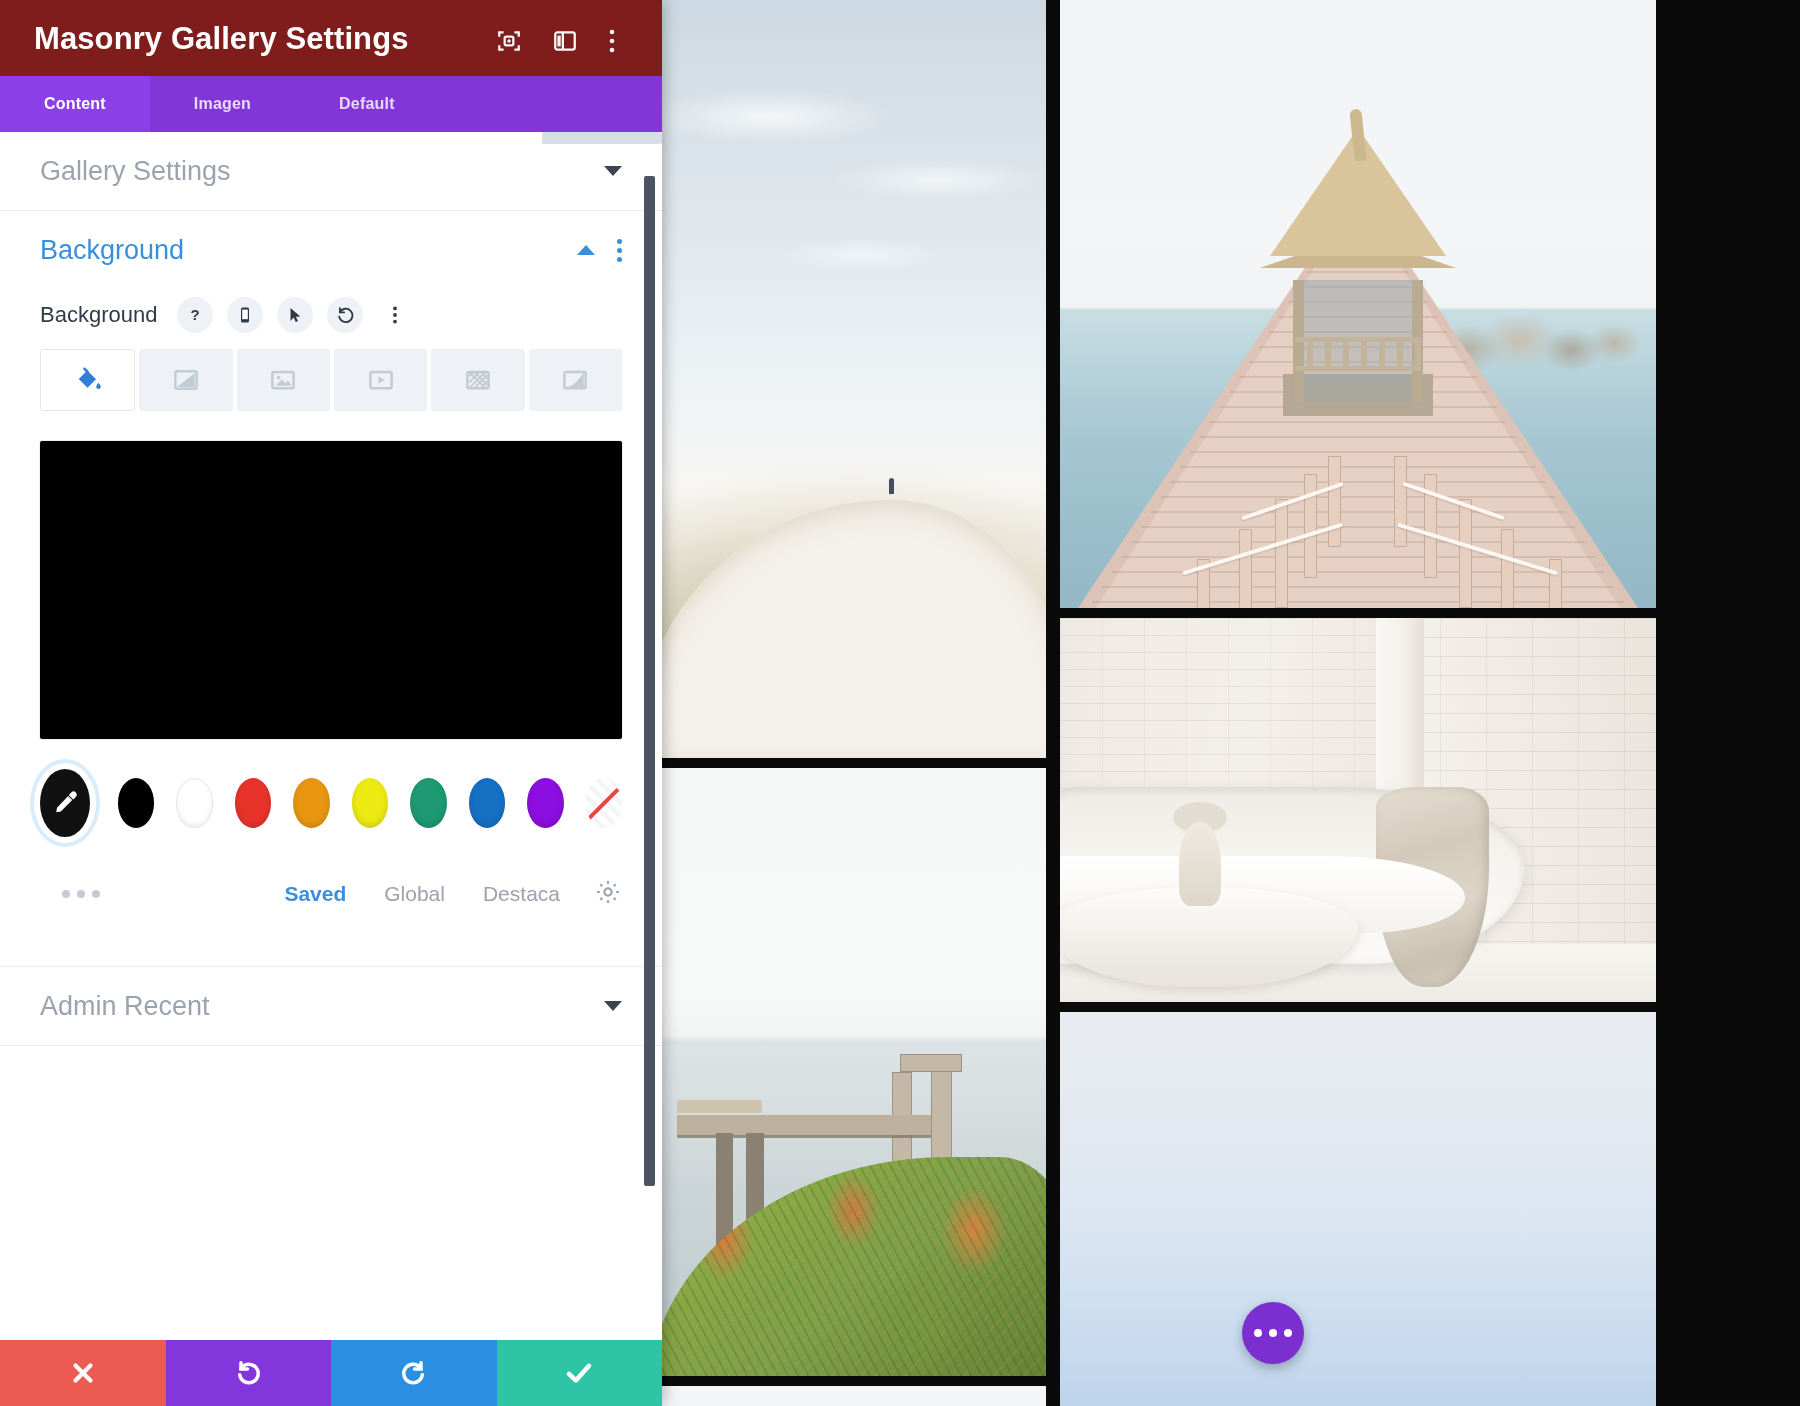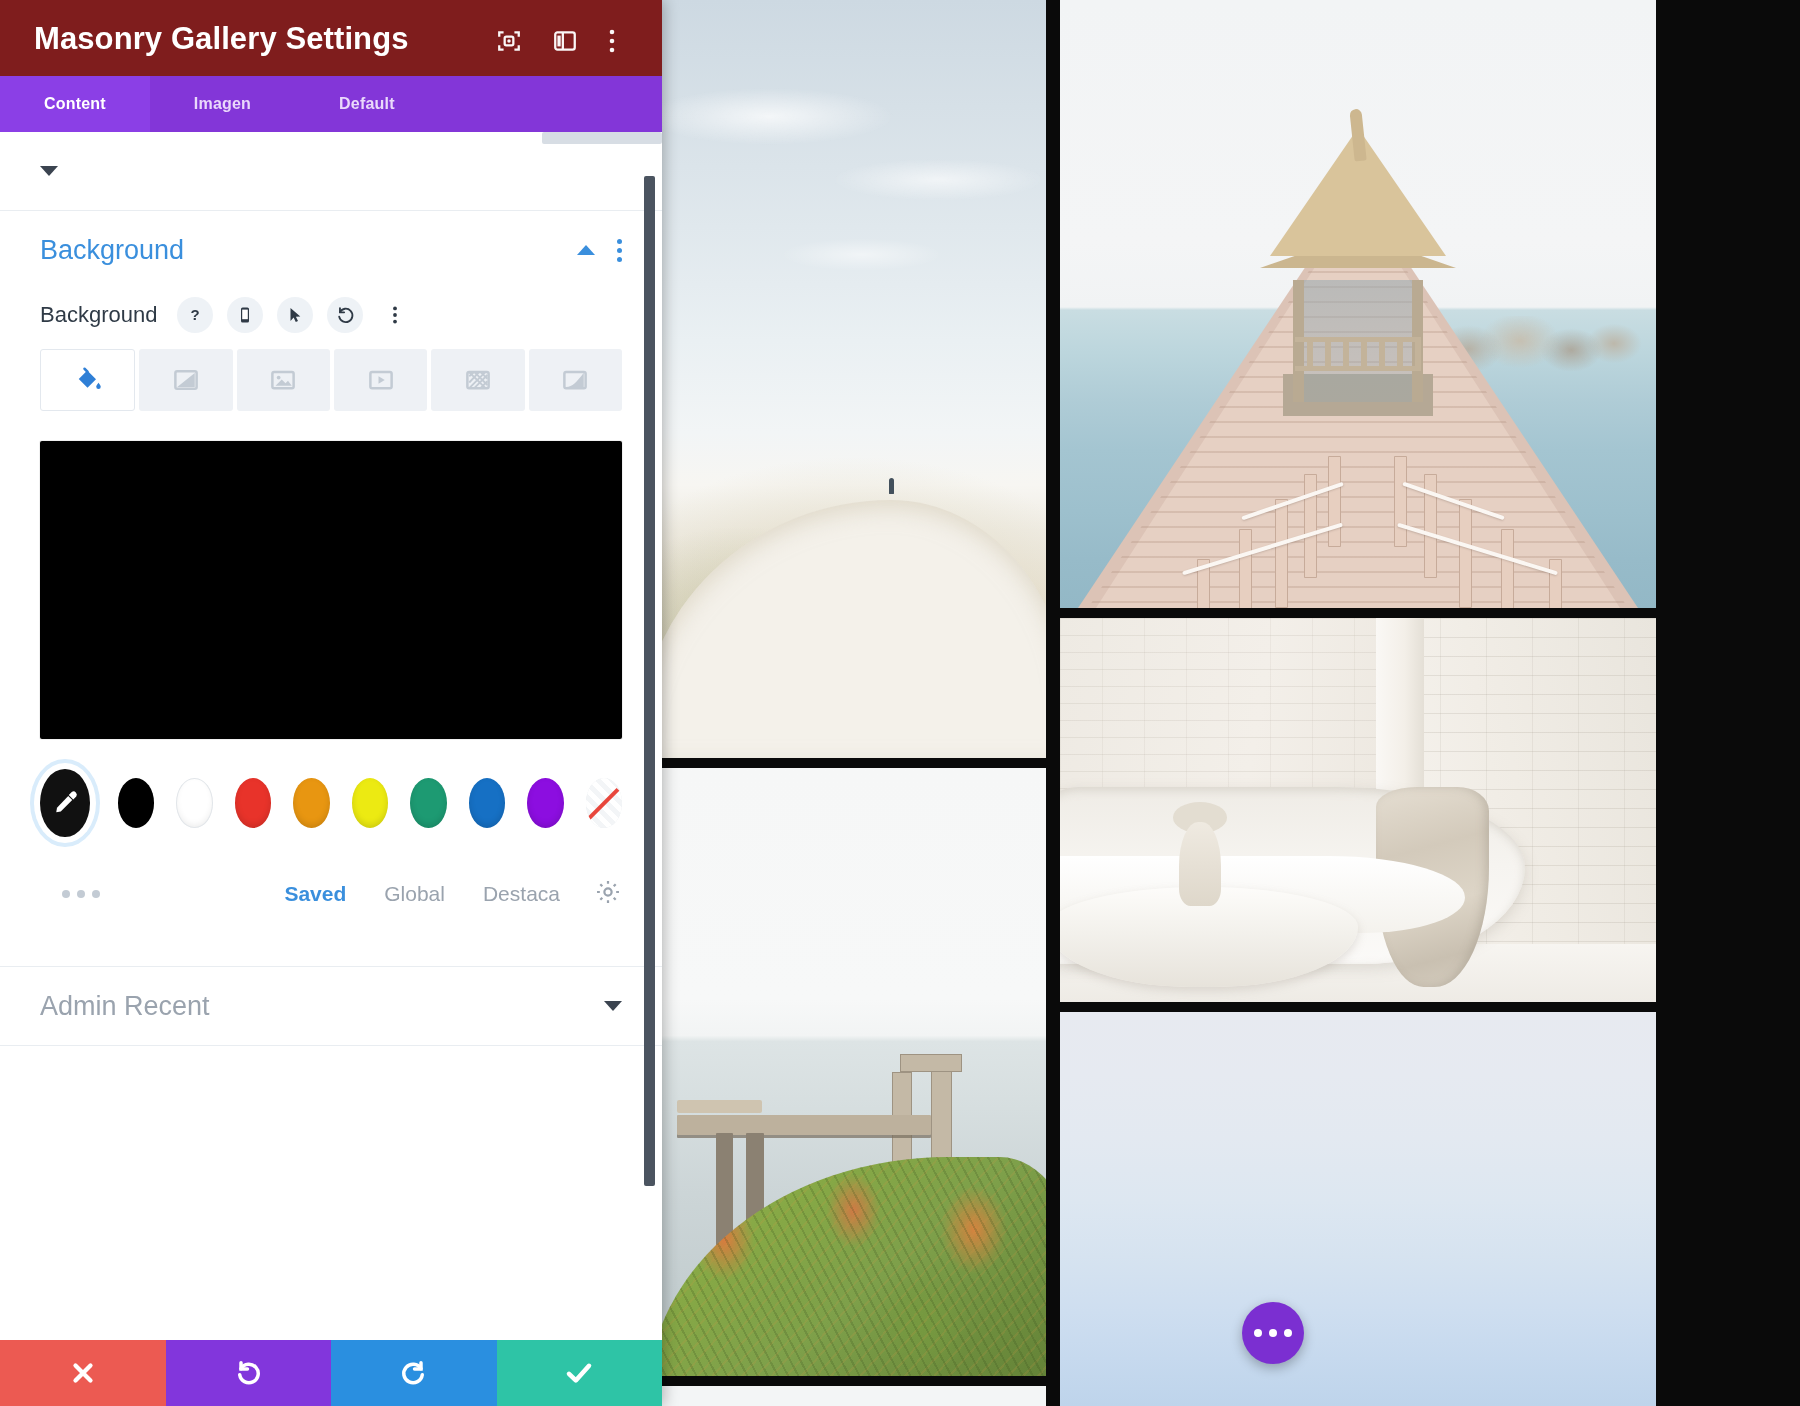--- a/index.html
+++ b/index.html
@@ -399,20 +399,21 @@
       <div class="p-tab">Imagen</div>
       <div class="p-tab">Default</div>
     </div>
 
     <div class="p-body">
       <div class="subbar"></div>
       <div class="pscroll"></div>
 
       <div class="sec">
         <div class="sec-head">
+          <div class="t">Gallery Settings</div>
           <span class="chev"></span>
         </div>
       </div>
       <div class="sec-divider"></div>
 
       <div class="sec">
         <div class="sec-head open">
           <div class="t">Background</div>
           <span class="chev up"></span>
           <span class="kebab">

